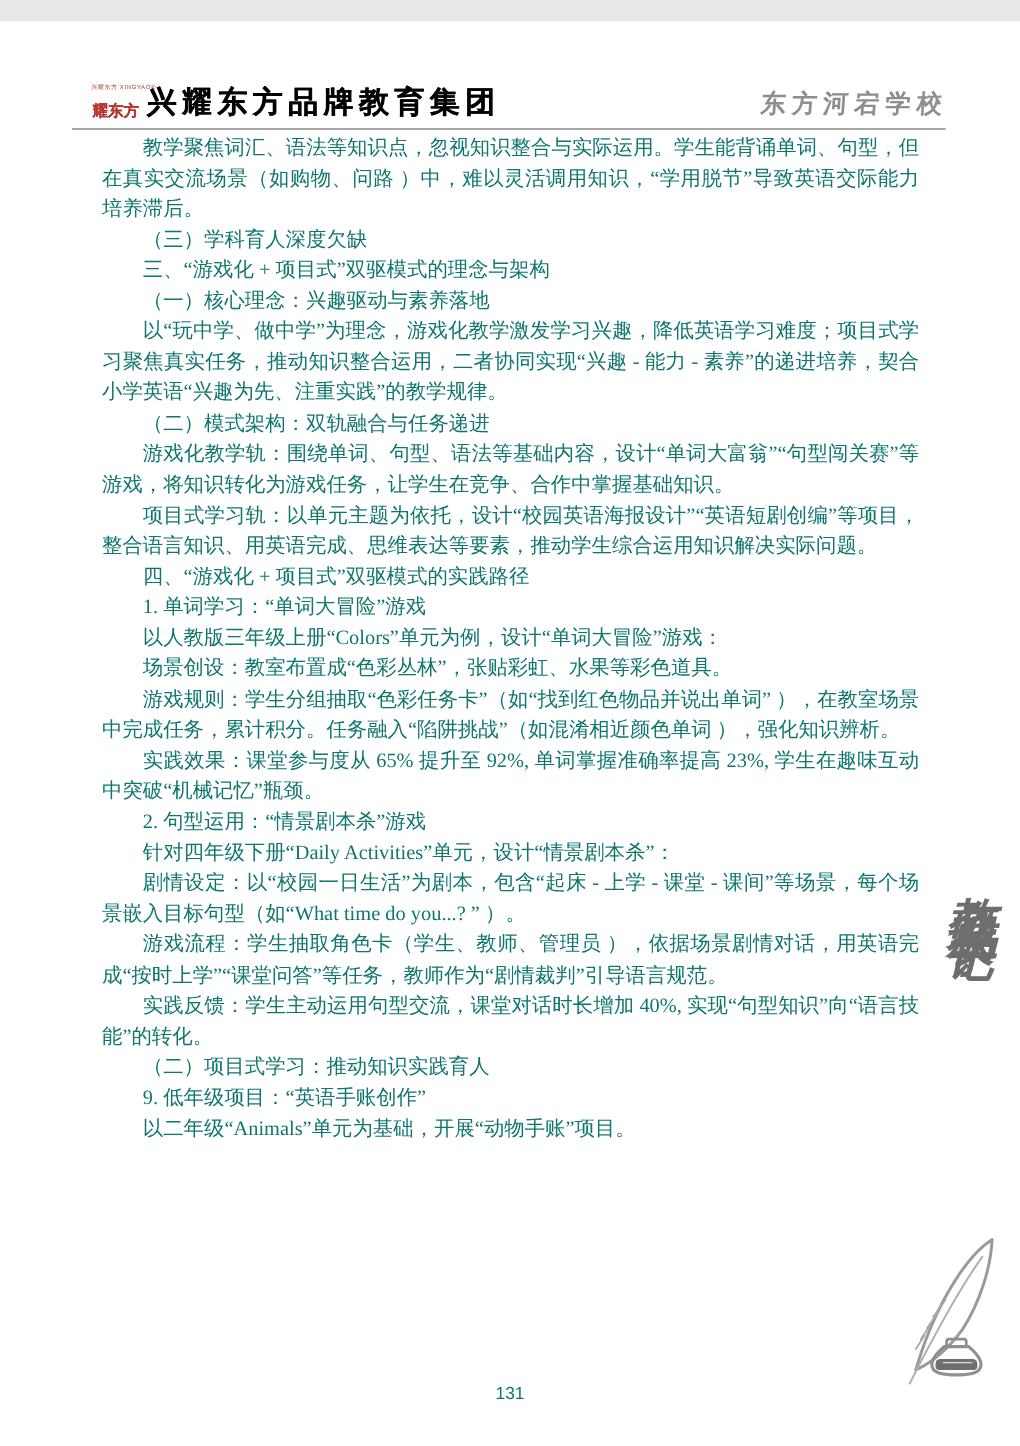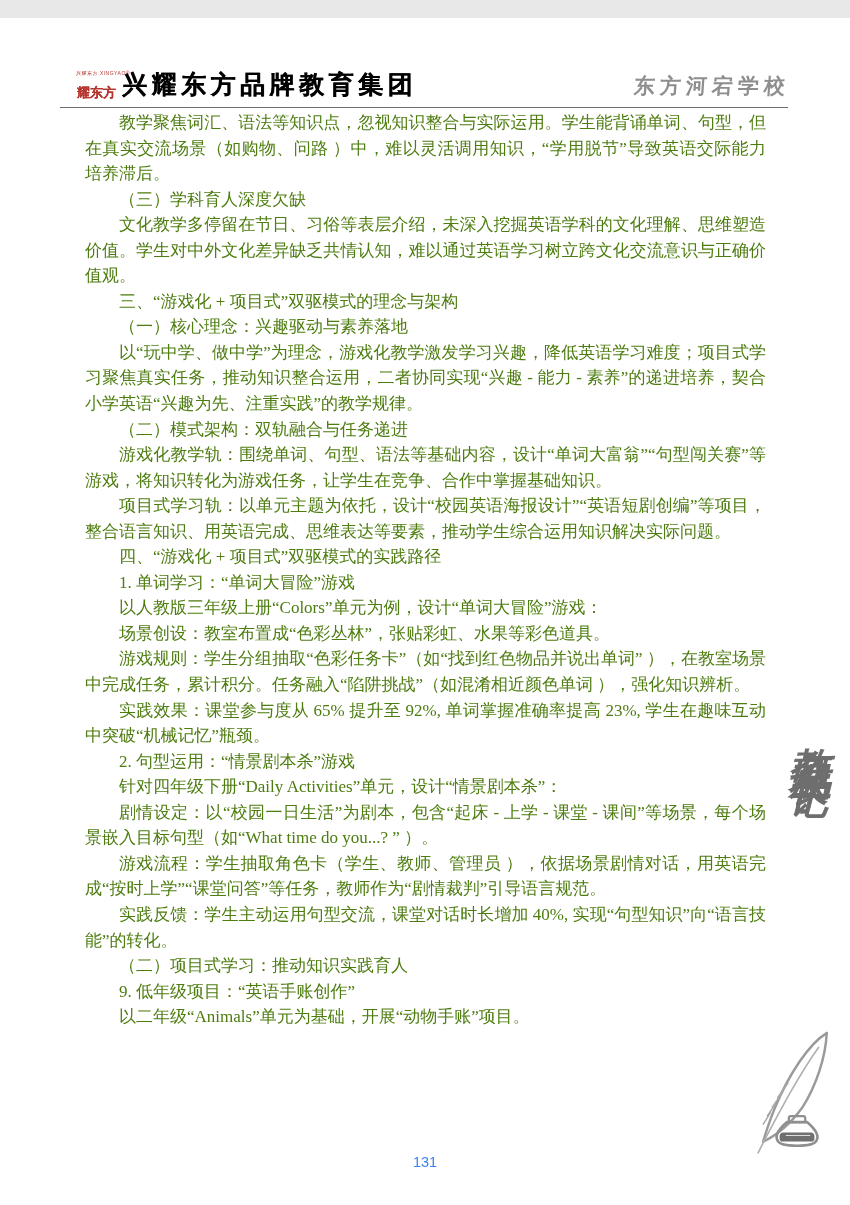--- a/index.html
+++ b/index.html
@@ -46,41 +46,41 @@
   }
   .school-name{
     position:absolute;right:0;top:6px;
     font-size:21px;color:#8e8e8e;font-weight:bold;
     letter-spacing:5px;white-space:nowrap;
     transform:skewX(-4deg);
   }
   
   .doc-body{
     position:absolute;left:85px;top:92px;width:681px;
-    font-size:17px;line-height:25.55px;color:#4d7c0f;
+    font-size:17px;line-height:25.55px;color:#0f766e;
     text-align:justify;
   }
   .doc-body p{
     margin:0;text-indent:2em;
     word-break:break-all;
   }
   
   .calligraphy{
     position:absolute;left:776px;top:698px;height:300px;
     writing-mode:vertical-rl;text-orientation:upright;
     font-size:40px;line-height:64px;letter-spacing:6px;
     color:#6e6e6e;font-weight:bold;font-style:italic;
     font-family:"Liberation Serif","DejaVu Serif",serif;
   }
   
   .quill{position:absolute;left:742px;top:1012px;width:108px;height:128px;}
   
   .page-number{
     position:absolute;left:0;top:1136px;width:850px;
-    text-align:center;font-size:14.5px;color:#3b82f6;
+    text-align:center;font-size:14.5px;color:#0f766e;
     font-family:"Liberation Sans","DejaVu Sans",sans-serif;
   }
 </style>
 </head>
 <body>
 
 <div class="page">
 
   <div class="header">
     <div class="logo">
@@ -91,21 +91,20 @@
       </div>
     </div>
     <div class="brand-title">兴耀东方品牌教育集团</div>
     <div class="school-name">东方河宕学校</div>
   </div>
   <div class="header-rule"></div>
 
   <div class="doc-body">
       <p>教学聚焦词汇、语法等知识点，忽视知识整合与实际运用。学生能背诵单词、句型，但在真实交流场景（如购物、问路 ）中，难以灵活调用知识，“学用脱节”导致英语交际能力培养滞后。</p>
       <p>（三）学科育人深度欠缺</p>
-      <p>文化教学多停留在节日、习俗等表层介绍，未深入挖掘英语学科的文化理解、思维塑造价值。学生对中外文化差异缺乏共情认知，难以通过英语学习树立跨文化交流意识与正确价值观。</p>
       <p>三、“游戏化 + 项目式”双驱模式的理念与架构</p>
       <p>（一）核心理念：兴趣驱动与素养落地</p>
       <p>以“玩中学、做中学”为理念，游戏化教学激发学习兴趣，降低英语学习难度；项目式学习聚焦真实任务，推动知识整合运用，二者协同实现“兴趣 - 能力 - 素养”的递进培养，契合小学英语“兴趣为先、注重实践”的教学规律。</p>
       <p>（二）模式架构：双轨融合与任务递进</p>
       <p>游戏化教学轨：围绕单词、句型、语法等基础内容，设计“单词大富翁”“句型闯关赛”等游戏，将知识转化为游戏任务，让学生在竞争、合作中掌握基础知识。</p>
       <p>项目式学习轨：以单元主题为依托，设计“校园英语海报设计”“英语短剧创编”等项目，整合语言知识、用英语完成、思维表达等要素，推动学生综合运用知识解决实际问题。</p>
       <p>四、“游戏化 + 项目式”双驱模式的实践路径</p>
       <p>1. 单词学习：“单词大冒险”游戏</p>
       <p>以人教版三年级上册“Colors”单元为例，设计“单词大冒险”游戏：</p>
       <p>场景创设：教室布置成“色彩丛林”，张贴彩虹、水果等彩色道具。</p>

